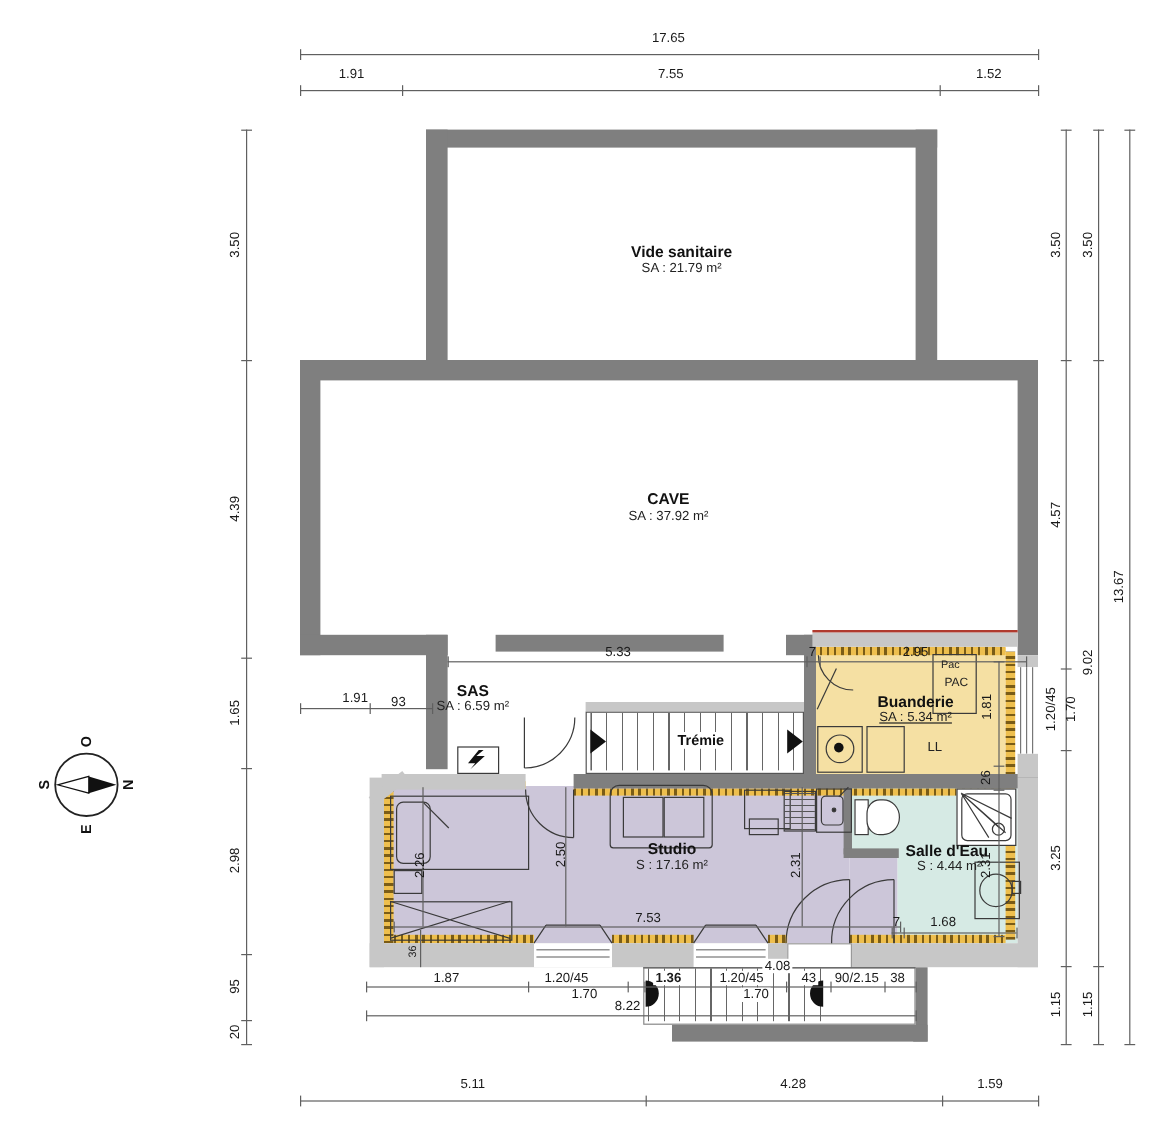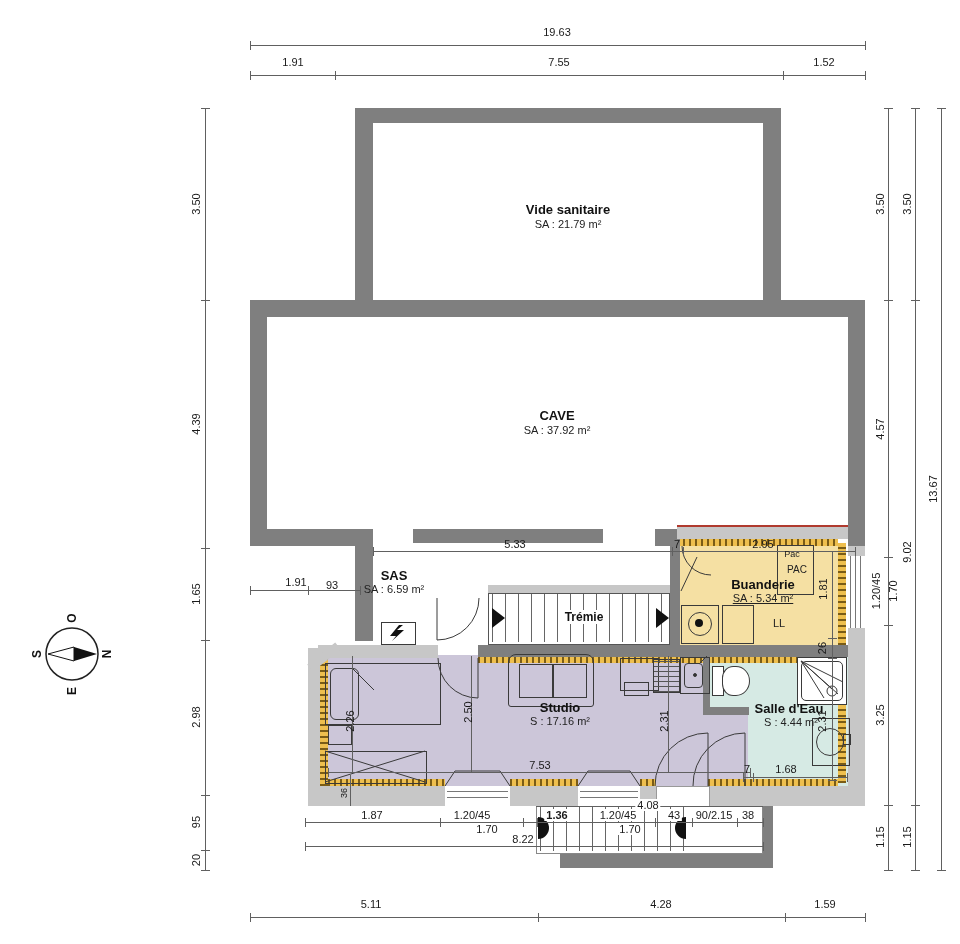--- a/index.html
+++ b/index.html
@@ -239,21 +239,21 @@
   <div class="tv" style="left:537px;top:818px;"></div>
   <div class="tv" style="left:592px;top:818px;"></div>
   <div class="tv" style="left:655px;top:818px;"></div>
   <div class="tv" style="left:692px;top:818px;"></div>
   <div class="tv" style="left:737px;top:818px;"></div>
   <div class="tv" style="left:763px;top:818px;"></div>
   <div class="hl" style="left:305px;top:846px;width:458px;"></div>
   <div class="tv" style="left:305px;top:842px;"></div>
   <div class="tv" style="left:763px;top:842px;"></div>
 
-  <div class="d" style="left:557px;top:26px;">19.63</div>
+  <div class="d" style="left:557px;top:26px;">17.65</div>
   <div class="d" style="left:293px;top:56px;">1.91</div>
   <div class="d" style="left:559px;top:56px;">7.55</div>
   <div class="d" style="left:824px;top:56px;">1.52</div>
 
   <div class="dv" style="left:196px;top:204px;">3.50</div>
   <div class="dv" style="left:196px;top:424px;">4.39</div>
   <div class="dv" style="left:196px;top:594px;">1.65</div>
   <div class="dv" style="left:196px;top:717px;">2.98</div>
   <div class="dv" style="left:196px;top:822px;">95</div>
   <div class="dv" style="left:196px;top:860px;">20</div>
@@ -262,21 +262,21 @@
   <div class="dv" style="left:880px;top:429px;">4.57</div>
   <div class="dv" style="left:876px;top:591px;">1.20/45</div>
   <div class="dv" style="left:893px;top:591px;">1.70</div>
   <div class="dv" style="left:880px;top:715px;">3.25</div>
   <div class="dv" style="left:880px;top:837px;">1.15</div>
   <div class="dv" style="left:907px;top:204px;">3.50</div>
   <div class="dv" style="left:907px;top:552px;">9.02</div>
   <div class="dv" style="left:907px;top:837px;">1.15</div>
   <div class="dv" style="left:933px;top:489px;">13.67</div>
 
-  <div class="d" style="left:371px;top:898px;">5.11</div>
+  <div class="d" style="left:394px;top:898px;">5.11</div>
   <div class="d" style="left:661px;top:898px;">4.28</div>
   <div class="d" style="left:825px;top:898px;">1.59</div>
 
   <div class="d" style="left:515px;top:538px;">5.33</div>
   <div class="d" style="left:677px;top:538px;">7</div>
   <div class="d" style="left:763px;top:538px;">2.95</div>
   <div class="dv" style="left:823px;top:589px;">1.81</div>
   <div class="d" style="left:296px;top:576px;">1.91</div>
   <div class="d" style="left:332px;top:579px;">93</div>
   <div class="dv" style="left:822px;top:648px;">26</div>

